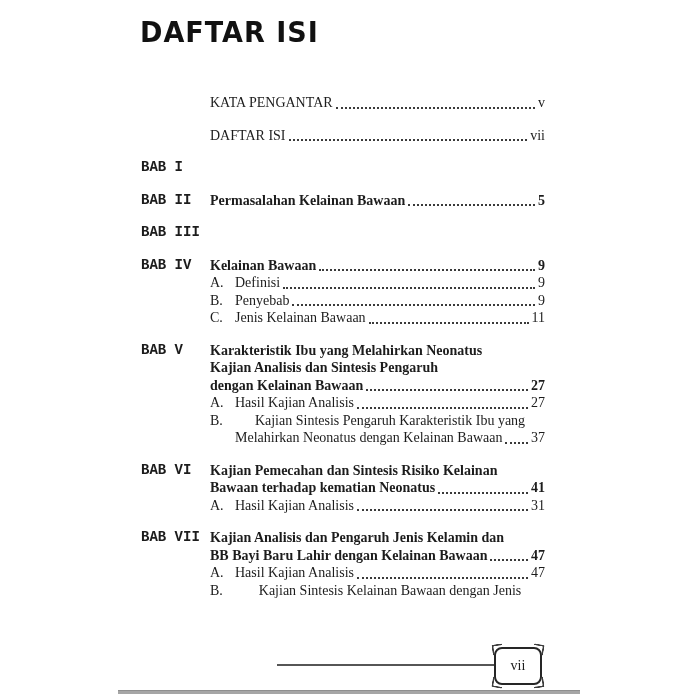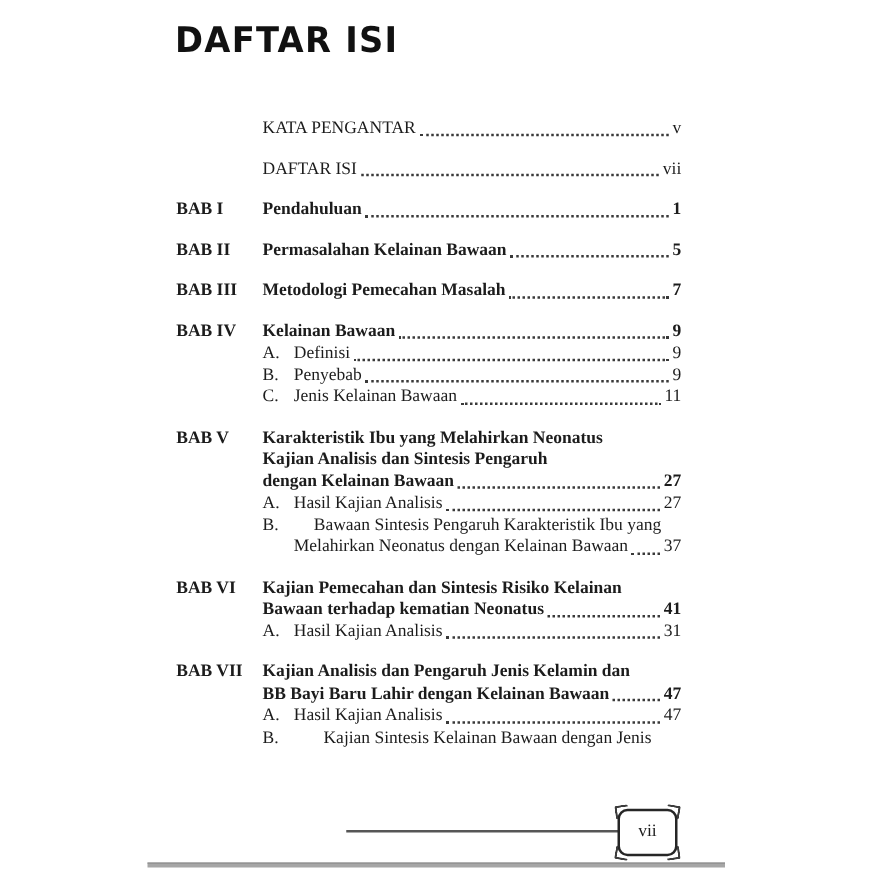--- a/index.html
+++ b/index.html
@@ -26,21 +26,21 @@
     color: #111;
   }
 
   .toc {
     position: absolute;
     left: 141px; top: 94px;
     width: 404px;
     font-size: 14px;
   }
   .entry { display: flex; margin-bottom: 15px; }
-  .entry-label { width: 69px; flex: none; font-weight: bold; line-height: 17.5px; }
+  .entry-label { width: 69px; flex: none; font-weight: bold; line-height: 17.5px; font-family: Liberation Mono, monospace; }
   .entry-content { flex: 1; min-width: 0; }
   .line { line-height: 17.5px; }
   .bold { font-weight: bold; }
   .lastline { display: flex; align-items: flex-end; line-height: 17.5px; }
   .lastline .text { flex: none; white-space: nowrap; }
   .leader {
     flex: 1;
     border-bottom: 2px dotted #3a3a3a;
     margin: 0 3px 3px 3px;
     min-width: 8px;
@@ -105,47 +105,33 @@
         <div class="entry-content">
           <div class="lastline">
             <span class="text">DAFTAR ISI</span>
             <span class="leader"></span>
             <span class="pagenum">vii</span>
           </div>
         </div>
       </div>
       <div class="entry">
         <div class="entry-label">BAB I</div>
-        <div class="entry-content">
-          <div class="lastline bold">
-            <span class="text">Pendahuluan</span>
-            <span class="leader"></span>
-            <span class="pagenum">1</span>
-          </div>
-        </div>
       </div>
       <div class="entry">
         <div class="entry-label">BAB II</div>
         <div class="entry-content">
           <div class="lastline bold">
             <span class="text">Permasalahan Kelainan Bawaan</span>
             <span class="leader"></span>
             <span class="pagenum">5</span>
           </div>
         </div>
       </div>
       <div class="entry">
         <div class="entry-label">BAB III</div>
-        <div class="entry-content">
-          <div class="lastline bold">
-            <span class="text">Metodologi Pemecahan Masalah</span>
-            <span class="leader"></span>
-            <span class="pagenum">7</span>
-          </div>
-        </div>
       </div>
       <div class="entry">
         <div class="entry-label">BAB IV</div>
         <div class="entry-content">
           <div class="lastline bold">
             <span class="text">Kelainan Bawaan</span>
             <span class="leader"></span>
             <span class="pagenum">9</span>
           </div>
           <div class="sub">
@@ -196,21 +182,21 @@
               <div class="lastline">
                 <span class="text">Hasil Kajian Analisis</span>
                 <span class="leader"></span>
                 <span class="pagenum">27</span>
               </div>
             </div>
           </div>
           <div class="sub">
             <div class="sub-letter">B.</div>
             <div class="sub-content">
-              <div class="line">Bawaan Sintesis Pengaruh Karakteristik Ibu yang</div>
+              <div class="line">Kajian Sintesis Pengaruh Karakteristik Ibu yang</div>
               <div class="lastline">
                 <span class="text">Melahirkan Neonatus dengan Kelainan Bawaan</span>
                 <span class="leader"></span>
                 <span class="pagenum">37</span>
               </div>
             </div>
           </div>
         </div>
       </div>
       <div class="entry">

